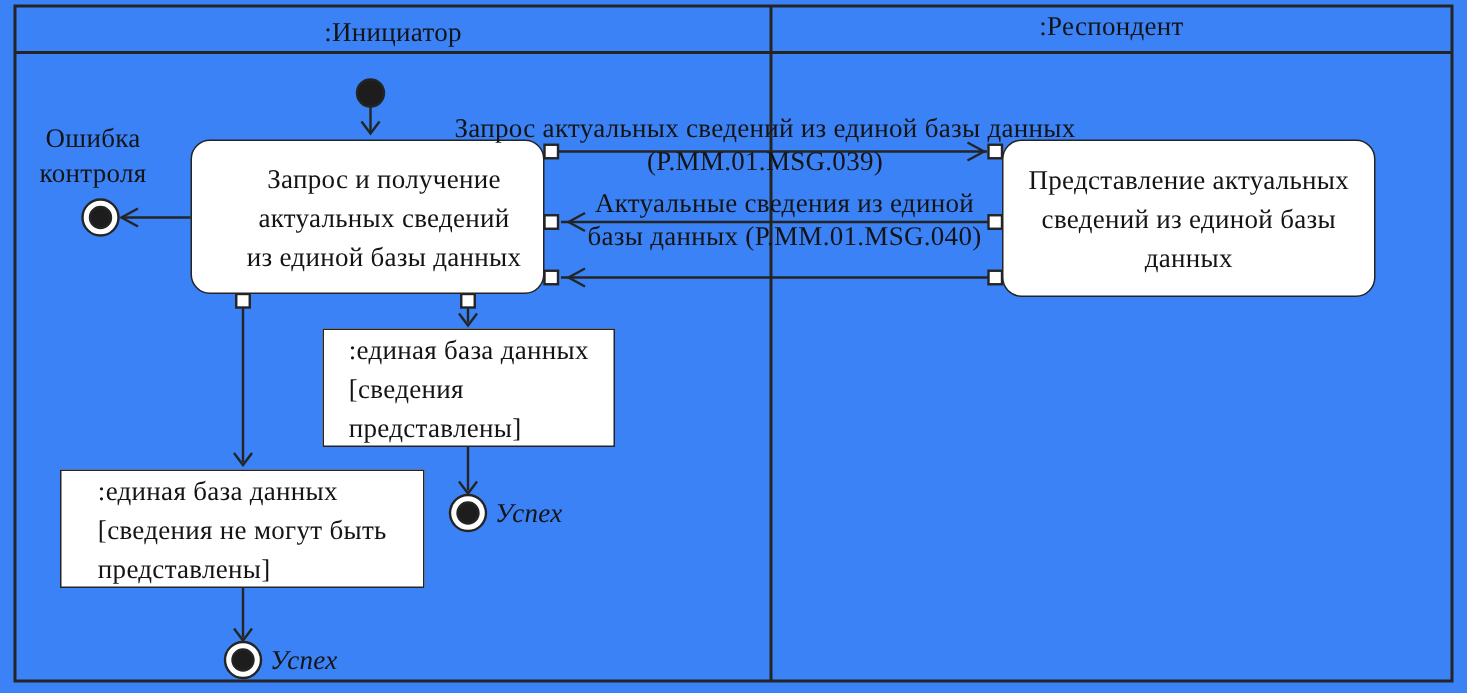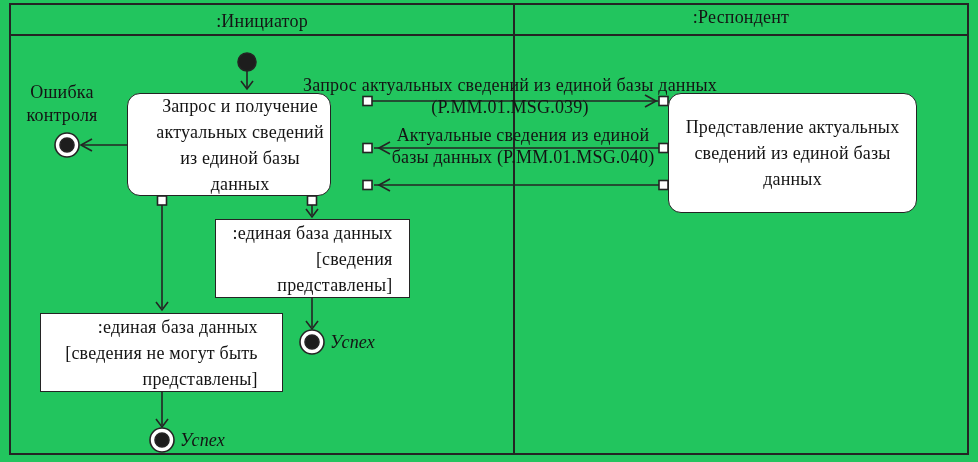--- a/index.html
+++ b/index.html
@@ -1,20 +1,20 @@
 <!DOCTYPE html>
 <html><head>
 <meta charset="utf-8">
 <style>
   html,body { margin:0; padding:0; background:#ffffff; }
   .stage {
     position: relative;
     width: 978px;
     height: 462px;
-    background: #22c55e;
+    background: #3b82f6;
     font-family: "Liberation Serif", "DejaVu Serif", serif;
     color: #141414;
     overflow: hidden;
   }
   .layer { position:absolute; left:0; top:0; }
   .layer line, .layer polyline, .layer rect, .layer circle {
     stroke: #242424;
     stroke-width: 1.6;
   }
   .layer .thick { stroke-width: 2; }
@@ -40,21 +40,21 @@
     text-align: center;
   }
   .obox {
     position: absolute;
     box-sizing: border-box;
     border: 1.7px solid #242424;
     background: #ffffff;
     display: flex;
     align-items: center;
     justify-content: center;
-    text-align: right;
+    text-align: left;
   }
   .boxtext {
     white-space: pre-line;
     font-size: 18px;
     line-height: 26px;
     letter-spacing: 0.2px;
   }
   .left-align { text-align: left; font-style: italic; }
 </style>
 </head>
@@ -131,26 +131,26 @@
     </g>
     <g>
       <circle cx="162" cy="440" r="12" fill="#ffffff"></circle>
       <circle cx="162" cy="440" r="7" fill="#1d1d1d"></circle>
     </g>
   </svg>
 
   <div class="lbl hdr" style="left:10px; top:8px; width:504px;">:Инициатор</div>
   <div class="lbl hdr" style="left:514px; top:4px; width:454px;">:Респондент</div>
 
-  <div class="abox" style="left:127px; top:93px; width:204px; height:103px;padding-left:22px;">
+  <div class="abox" style="left:127px; top:93px; width:236px; height:103px;padding-left:22px;">
     <span class="boxtext">Запрос и получение
 актуальных сведений
 из единой базы данных</span>
   </div>
-  <div class="abox" style="left:668px; top:93px; width:249px; height:120px;">
+  <div class="abox" style="left:668px; top:93px; width:249px; height:105px;">
     <span class="boxtext">Представление актуальных
 сведений из единой базы
 данных</span>
   </div>
 
   <div class="obox" style="left:215px; top:219px; width:195px; height:79px;">
     <span class="boxtext">:единая база данных
 [сведения
 представлены]</span>
   </div>

